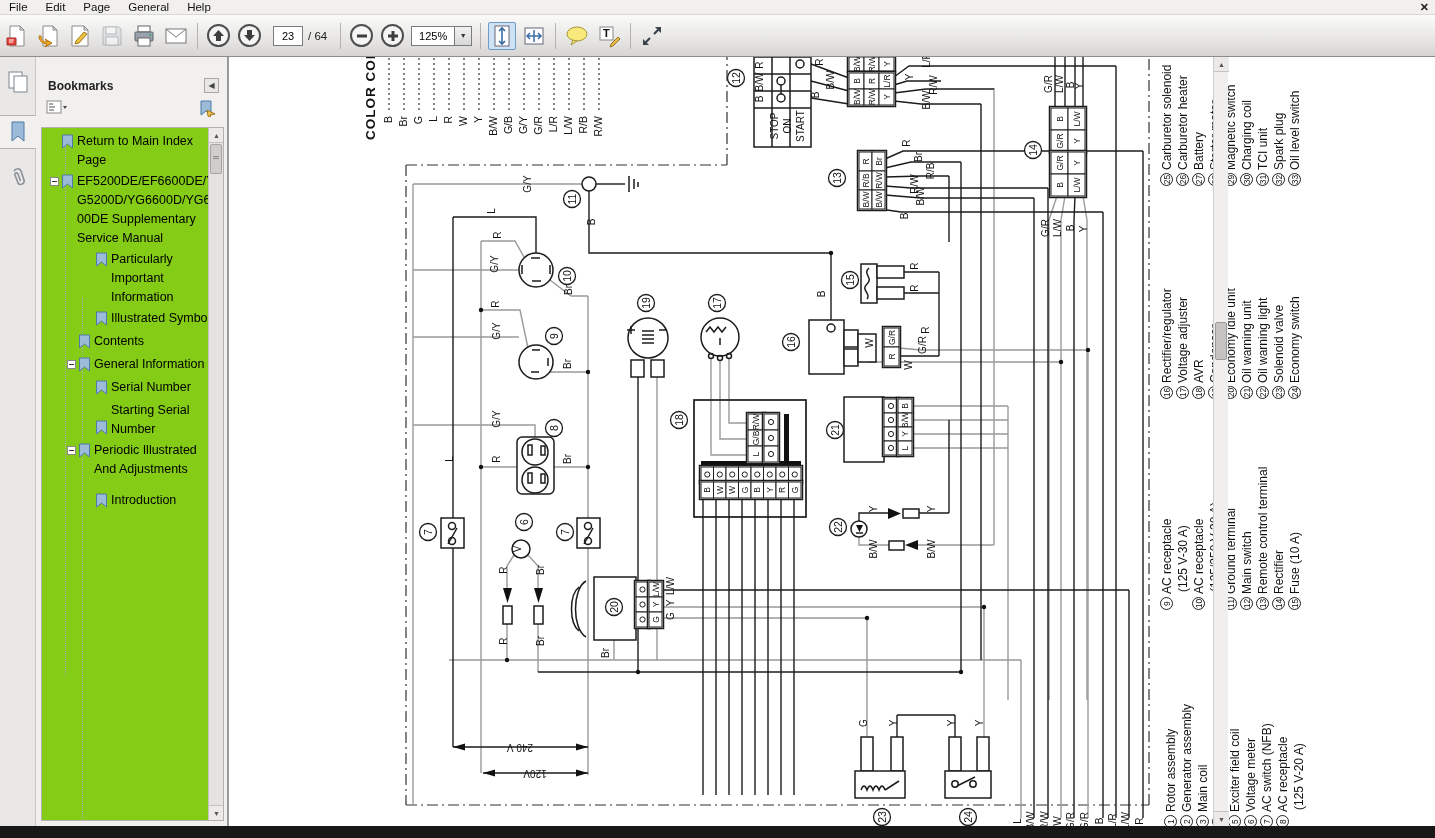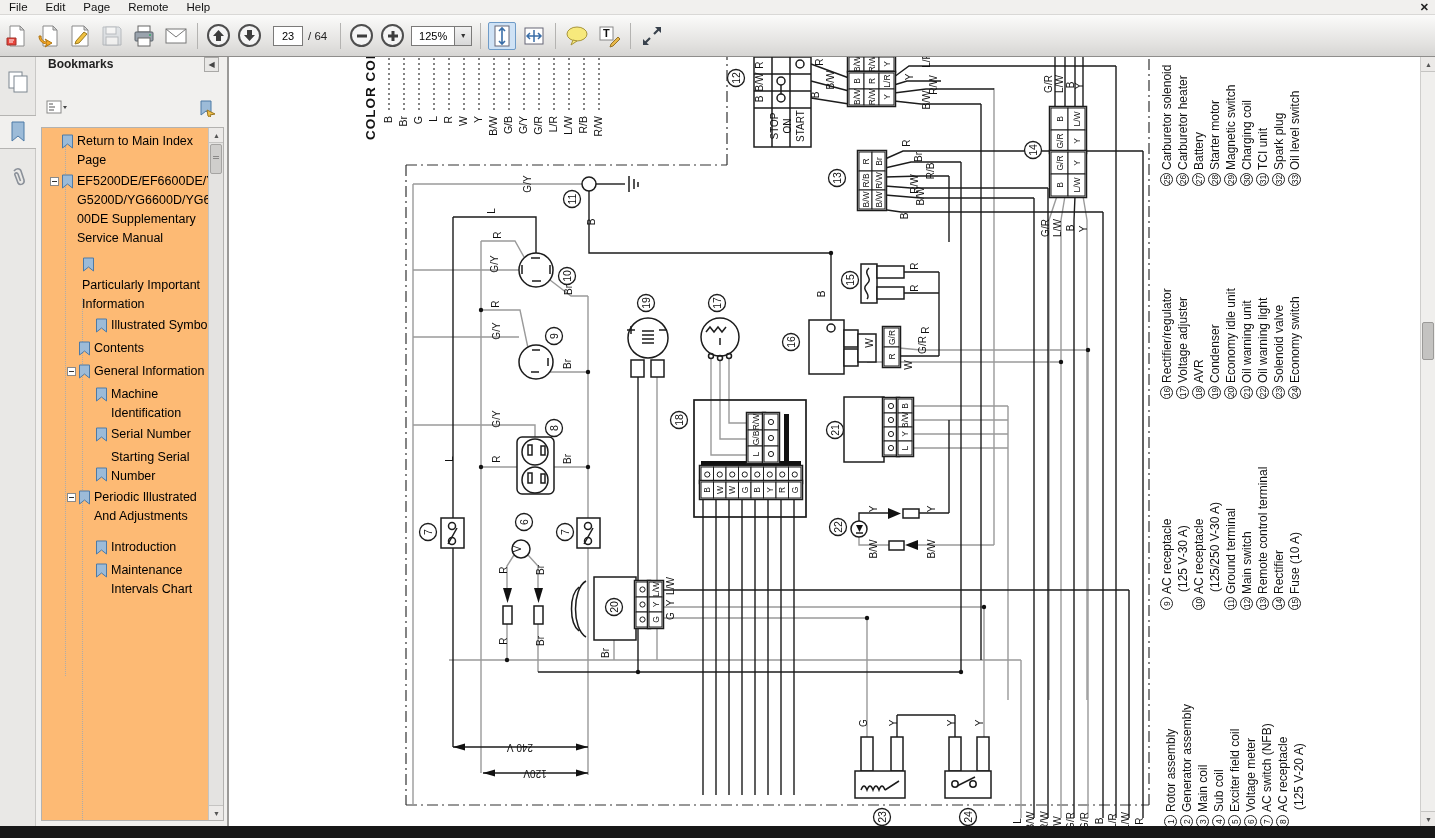--- a/index.html
+++ b/index.html
@@ -1,17 +1,17 @@
 <!DOCTYPE html>
 <html><head>
 <meta charset="utf-8">
 <style>
   * { margin:0; padding:0; box-sizing:border-box; }
   html,body { width:1435px; height:838px; overflow:hidden; font-family:"Liberation Sans",sans-serif; background:#fff; }
-  #app { position:relative; width:1435px; height:838px; background:#fff; }
+  #app { position:relative; width:1228px; height:838px; background:#fff; }
 
   
   #menubar { position:absolute; left:0; top:0; width:1435px; height:15px; background:#f1f0ee; border-bottom:1px solid #d9d8d6; display:flex; align-items:center; }
   .menu-item { font-size:11.5px; color:#111; padding:0 9px; height:15px; line-height:15px; cursor:default; }
   #win-close { position:absolute; right:6px; top:0; font-size:11px; font-weight:bold; color:#222; line-height:15px; }
 
   
   #toolbar { position:absolute; left:0; top:15px; width:1435px; height:42px; background:linear-gradient(#fbfbfa,#e3e2e0 70%,#d6d5d3); border-bottom:1px solid #8e8d8b; display:flex; align-items:center; }
   .tb-btn { width:28px; height:28px; margin:0 2px; display:flex; align-items:center; justify-content:center; border-radius:3px; }
   .tb-sep { width:1px; height:26px; background:#b4b3b1; margin:0 5px; }
@@ -25,25 +25,25 @@
   .tb-link { color:#135a9e; font-weight:bold; font-size:14.5px; padding:0 22px; }
   .tb-dotsep { width:1px; height:24px; border-left:1px dotted #9a9998; }
 
   
   #strip { position:absolute; left:0; top:57px; width:36px; height:769px; background:#e9e8e6; border-right:1px solid #c9c8c6; }
   .strip-icon { width:36px; height:34px; display:flex; align-items:center; justify-content:center; }
   .strip-active { background:#f1f0ee; border-top:1px solid #b5b4b2; border-bottom:1px solid #b5b4b2; }
 
   
   #panel { position:absolute; left:36px; top:57px; width:193px; height:769px; background:#f1f0ee; border-right:2px solid #9b9a98; }
-  #panel-header { height:36px; display:flex; align-items:flex-start; justify-content:space-between; padding:0 8px 0 12px;gap:12px; }
+  #panel-header { height:36px; display:flex; align-items:flex-end; justify-content:space-between; padding:0 8px 0 12px;gap:12px; }
   #panel-title { font-size:12px; font-weight:bold; color:#222; }
   #panel-collapse { width:15px; height:15px; border:1px solid #a9a8a6; background:#e8e7e5; font-size:8px; color:#444; display:flex; align-items:center; justify-content:center; }
   #panel-tools { height:30px; display:flex; align-items:center; justify-content:space-between; padding:0 10px; }
-  #bm-tree { position:absolute; left:5px; top:70px; width:183px; height:694px; border:1px solid #b3b2b0; background:#fdba74; overflow:hidden; }
+  #bm-tree { position:absolute; left:5px; top:70px; width:183px; height:694px; border:1px solid #b3b2b0; background:#84cc16; overflow:hidden; }
   #bm-list { position:absolute; left:0; top:2px; width:176px; }
   .bm-item { display:flex; align-items:flex-start; margin:2px 0; cursor:default; }
   .bm-exp { width:13px; flex:none; display:flex; justify-content:center; margin-top:5px; }
   .bm-expbox { width:9px; height:9px; border:1px solid #8a8988; background:#fff; position:relative; }
   .bm-expbox::after { content:""; position:absolute; left:1px; top:3px; width:5px; height:1px; background:#333; }
   .bm-flag { width:16px; flex:none; margin-top:2px; }
   .bm-label { font-size:12.5px; line-height:19px; color:#000; overflow-wrap:anywhere; }
   .guide { position:absolute; border-left:1px dotted #adacaa; width:0; }
   
   #bm-scroll { position:absolute; right:0; top:0; width:15px; height:100%; background:#e4e3e1; border-left:1px solid #c5c4c2; }
@@ -81,21 +81,21 @@
 </style>
 </head>
 <body>
 
 <div id="app">
 
   <div id="menubar">
     <span class="menu-item">File</span>
     <span class="menu-item">Edit</span>
     <span class="menu-item">Page</span>
-    <span class="menu-item">Remote</span>
+    <span class="menu-item">General</span>
     <span class="menu-item">Help</span>
     <span id="win-close">✕</span>
   </div>
 
   <div id="toolbar">
     <div class="tb-btn">
       <svg width="24" height="24">
           <path d="M6 2h10l4 4v16H6z" fill="#fff" stroke="#8a8a8a"></path>
           <path d="M16 2l4 4h-4z" fill="#d8d8d8" stroke="#8a8a8a"></path>
           <path d="M3 14h9v7H3z" fill="#e8453c" stroke="#a03028"></path>
@@ -249,21 +249,21 @@
           </div>
           <div class="bm-item" style="padding-left: 6px;">
             <span class="bm-exp">
               <span class="bm-expbox"></span>
             </span>
             <span class="bm-flag"><svg width="13" height="15">
                 <path d="M1.5 1h10v13l-5-4-5 4z" fill="#9cbbd8" stroke="#4d7aa6"></path>
               </svg></span>
             <span class="bm-label">EF5200DE/EF6600DE/YG5200D/YG6600D/YG6600DE Supplementary Service Manual</span>
           </div>
-          <div class="bm-item" style="padding-left: 40px; flex-direction: column;">
+          <div class="bm-item" style="padding-left: 40px;">
             <span class="bm-exp"></span>
             <span class="bm-flag"><svg width="13" height="15">
                 <path d="M1.5 1h10v13l-5-4-5 4z" fill="#9cbbd8" stroke="#4d7aa6"></path>
               </svg></span>
             <span class="bm-label">Particularly Important Information</span>
           </div>
           <div class="bm-item" style="padding-left: 40px;">
             <span class="bm-exp"></span>
             <span class="bm-flag"><svg width="13" height="15">
                 <path d="M1.5 1h10v13l-5-4-5 4z" fill="#9cbbd8" stroke="#4d7aa6"></path>
@@ -284,27 +284,20 @@
             <span class="bm-flag"><svg width="13" height="15">
                 <path d="M1.5 1h10v13l-5-4-5 4z" fill="#9cbbd8" stroke="#4d7aa6"></path>
               </svg></span>
             <span class="bm-label">General Information</span>
           </div>
           <div class="bm-item" style="padding-left: 40px;">
             <span class="bm-exp"></span>
             <span class="bm-flag"><svg width="13" height="15">
                 <path d="M1.5 1h10v13l-5-4-5 4z" fill="#9cbbd8" stroke="#4d7aa6"></path>
               </svg></span>
-            <span class="bm-label">Machine Identification</span>
-          </div>
-          <div class="bm-item" style="padding-left: 40px;">
-            <span class="bm-exp"></span>
-            <span class="bm-flag"><svg width="13" height="15">
-                <path d="M1.5 1h10v13l-5-4-5 4z" fill="#9cbbd8" stroke="#4d7aa6"></path>
-              </svg></span>
             <span class="bm-label">Serial Number</span>
           </div>
           <div class="bm-item" style="padding-left: 40px; align-items: flex-end;">
             <span class="bm-exp"></span>
             <span class="bm-flag"><svg width="13" height="15">
                 <path d="M1.5 1h10v13l-5-4-5 4z" fill="#9cbbd8" stroke="#4d7aa6"></path>
               </svg></span>
             <span class="bm-label">Starting Serial Number</span>
           </div>
           <div class="bm-item" style="padding-left: 23px;">
@@ -315,27 +308,20 @@
                 <path d="M1.5 1h10v13l-5-4-5 4z" fill="#9cbbd8" stroke="#4d7aa6"></path>
               </svg></span>
             <span class="bm-label">Periodic Illustrated And Adjustments</span>
           </div>
           <div class="bm-item" style="padding-left: 40px; margin-top: 12px;">
             <span class="bm-exp"></span>
             <span class="bm-flag"><svg width="13" height="15">
                 <path d="M1.5 1h10v13l-5-4-5 4z" fill="#9cbbd8" stroke="#4d7aa6"></path>
               </svg></span>
             <span class="bm-label">Introduction</span>
-          </div>
-          <div class="bm-item" style="padding-left: 40px;">
-            <span class="bm-exp"></span>
-            <span class="bm-flag"><svg width="13" height="15">
-                <path d="M1.5 1h10v13l-5-4-5 4z" fill="#9cbbd8" stroke="#4d7aa6"></path>
-              </svg></span>
-            <span class="bm-label">Maintenance Intervals Chart</span>
           </div>
         </div>
       <div id="bm-scroll">
         <div class="sb-arrow">▲</div>
         <div id="bm-thumb">
             <div class="thumb-grip"></div>
           </div>
         <div class="sb-arrow" style="position:absolute;bottom:0;border-top:1px solid #c5c4c2;border-bottom:none">▼</div>
       </div>
     </div>

